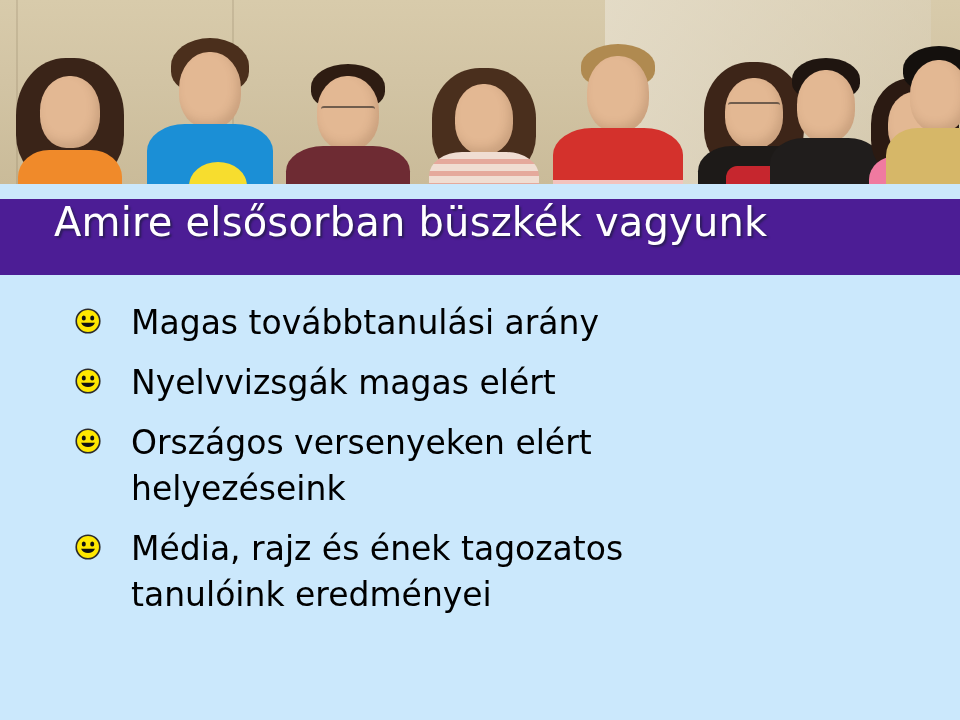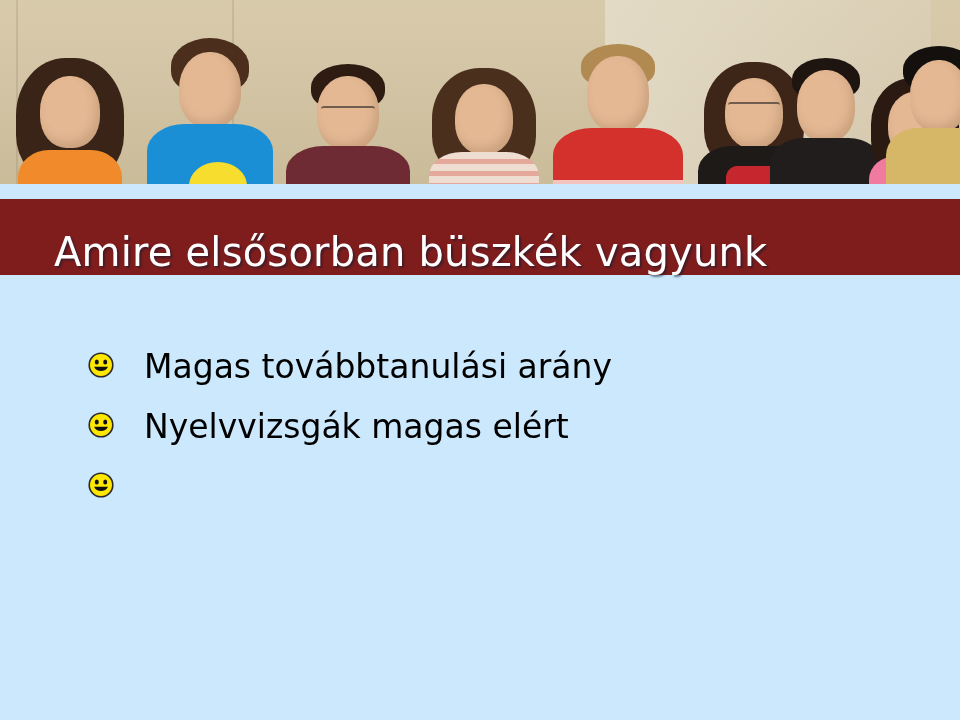--- a/index.html
+++ b/index.html
@@ -92,42 +92,41 @@
     border-radius: 3px;
   }
 
   
   .title-band {
     position: absolute;
     left: 0;
     top: 199px;
     width: 960px;
     height: 76px;
-    background: #7f1d1d;
+    background: #4c1d95;
     display: flex;
-    align-items: flex-end;
+    align-items: flex-start;
   }
   .title-text {
     margin-left: 54px;
     color: #ffffff;
     font-size: 40px;
     font-weight: 400;
     letter-spacing: 0.2px;
     white-space: nowrap;
     text-shadow: 2px 2px 2px rgba(20,28,45,0.55);
     font-family: "DejaVu Sans", sans-serif;
   }
 
   
   .bullets {
     position: absolute;
-    left: 88px;
+    left: 75px;
     top: 300px;
     width: 800px;
-    margin-top: 44px;
   }
   .bullet-row {
     display: flex;
     align-items: flex-start;
     margin-bottom: 14px;
   }
   .bullet-icon {
     flex: 0 0 auto;
     width: 26px;
     height: 26px;
@@ -243,27 +242,39 @@
         <svg viewBox="0 0 32 32">
           <circle cx="16" cy="16" r="14.5" fill="#ffe800" stroke="#2b2b2b" stroke-width="2"></circle>
           <ellipse cx="10.8" cy="12.4" rx="2.5" ry="3.1" fill="#111111"></ellipse>
           <ellipse cx="21.2" cy="12.4" rx="2.5" ry="3.1" fill="#111111"></ellipse>
           <path d="M7.4 18.2 A 9.6 9.6 0 0 0 24.6 18.2 Z" fill="#111111"></path>
         </svg>
       </span>
       <span class="bullet-text">Nyelvvizsgák magas elért</span>
     </div>
 
-
-    <div class="bullet-row">
-      <span class="bullet-icon">
-        <svg viewBox="0 0 32 32">
-          <circle cx="16" cy="16" r="14.5" fill="#ffe800" stroke="#2b2b2b" stroke-width="2"></circle>
-          <ellipse cx="10.8" cy="12.4" rx="2.5" ry="3.1" fill="#111111"></ellipse>
-          <ellipse cx="21.2" cy="12.4" rx="2.5" ry="3.1" fill="#111111"></ellipse>
-          <path d="M7.4 18.2 A 9.6 9.6 0 0 0 24.6 18.2 Z" fill="#111111"></path>
-        </svg>
-      </span>
+    <div class="bullet-row">
+      <span class="bullet-icon">
+        <svg viewBox="0 0 32 32">
+          <circle cx="16" cy="16" r="14.5" fill="#ffe800" stroke="#2b2b2b" stroke-width="2"></circle>
+          <ellipse cx="10.8" cy="12.4" rx="2.5" ry="3.1" fill="#111111"></ellipse>
+          <ellipse cx="21.2" cy="12.4" rx="2.5" ry="3.1" fill="#111111"></ellipse>
+          <path d="M7.4 18.2 A 9.6 9.6 0 0 0 24.6 18.2 Z" fill="#111111"></path>
+        </svg>
+      </span>
+      <span class="bullet-text" style="max-width:580px;">Országos versenyeken elért helyezéseink</span>
+    </div>
+
+    <div class="bullet-row">
+      <span class="bullet-icon">
+        <svg viewBox="0 0 32 32">
+          <circle cx="16" cy="16" r="14.5" fill="#ffe800" stroke="#2b2b2b" stroke-width="2"></circle>
+          <ellipse cx="10.8" cy="12.4" rx="2.5" ry="3.1" fill="#111111"></ellipse>
+          <ellipse cx="21.2" cy="12.4" rx="2.5" ry="3.1" fill="#111111"></ellipse>
+          <path d="M7.4 18.2 A 9.6 9.6 0 0 0 24.6 18.2 Z" fill="#111111"></path>
+        </svg>
+      </span>
+      <span class="bullet-text" style="max-width:620px;">Média, rajz és ének tagozatos tanulóink eredményei</span>
     </div>
 
 
   </div>
 </div>
 
 </body></html>

